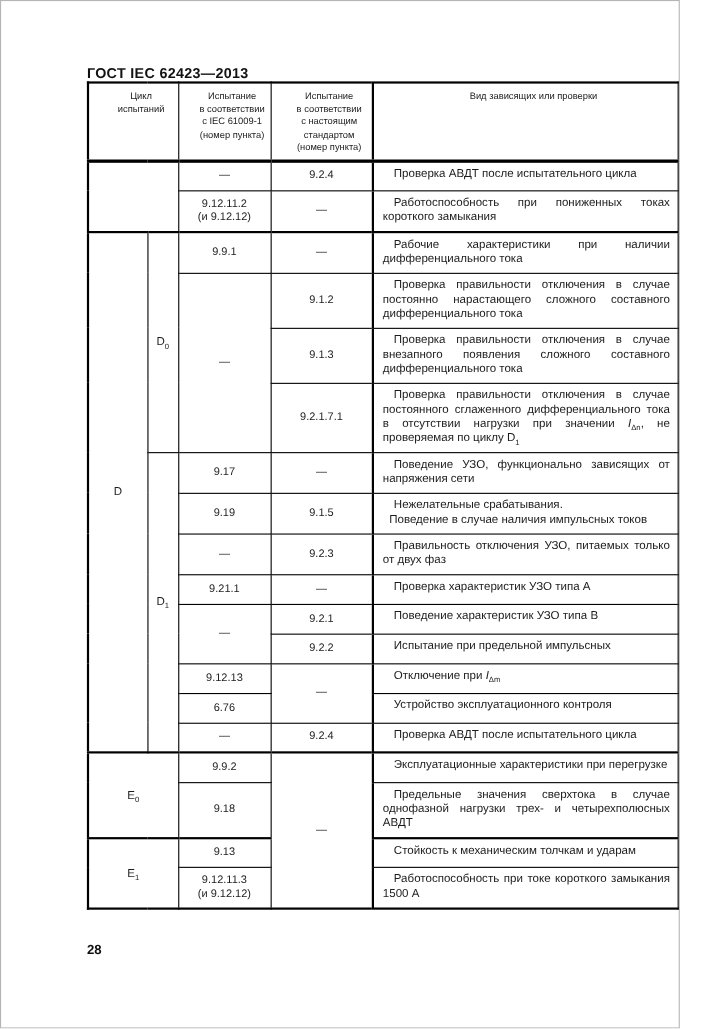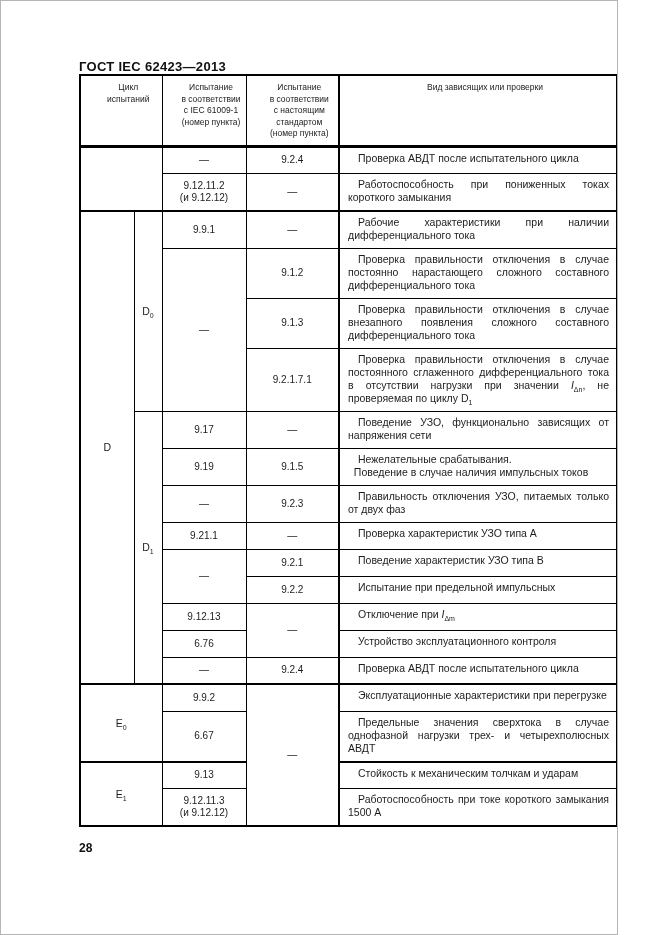--- a/index.html
+++ b/index.html
@@ -80,21 +80,21 @@
   table.gost tr.section-start td {
     border-top: 2px solid #000000;
   }
   table.gost sub {
     font-size: 7px;
     line-height: 0;
   }
   .page-number {
     position: absolute;
     left: 78px;
-    bottom: 79px;
+    bottom: 64px;
     font-size: 12px;
     font-weight: bold;
     color: #111111;
   }
 </style>
 </head>
 <body>
 
 <div class="page">
   <div class="doc-title">ГОСТ IEC 62423—2013</div>
@@ -199,21 +199,21 @@
           <td class="num">9.2.4</td>
           <td class="desc">Проверка АВДТ после испытательного цикла</td>
         </tr>
         <tr class="section-start">
           <td rowspan="2" colspan="2" class="cycle">E<sub>0</sub></td>
           <td class="num">9.9.2</td>
           <td rowspan="4" class="num">—</td>
           <td class="desc">Эксплуатационные характеристики при перегрузке</td>
         </tr>
         <tr>
-          <td class="num">6.67</td>
+          <td class="num">9.18</td>
           <td class="desc">Предельные значения сверхтока в случае однофазной нагрузки трех- и четырехполюсных АВДТ</td>
         </tr>
         <tr class="section-start">
           <td rowspan="2" colspan="2" class="cycle">E<sub>1</sub></td>
           <td class="num">9.13</td>
           <td class="desc">Стойкость к механическим толчкам и ударам</td>
         </tr>
         <tr>
           <td class="num">9.12.11.3<br>(и 9.12.12)</td>
           <td class="desc">Работоспособность при токе короткого замыкания 1500 А</td>

